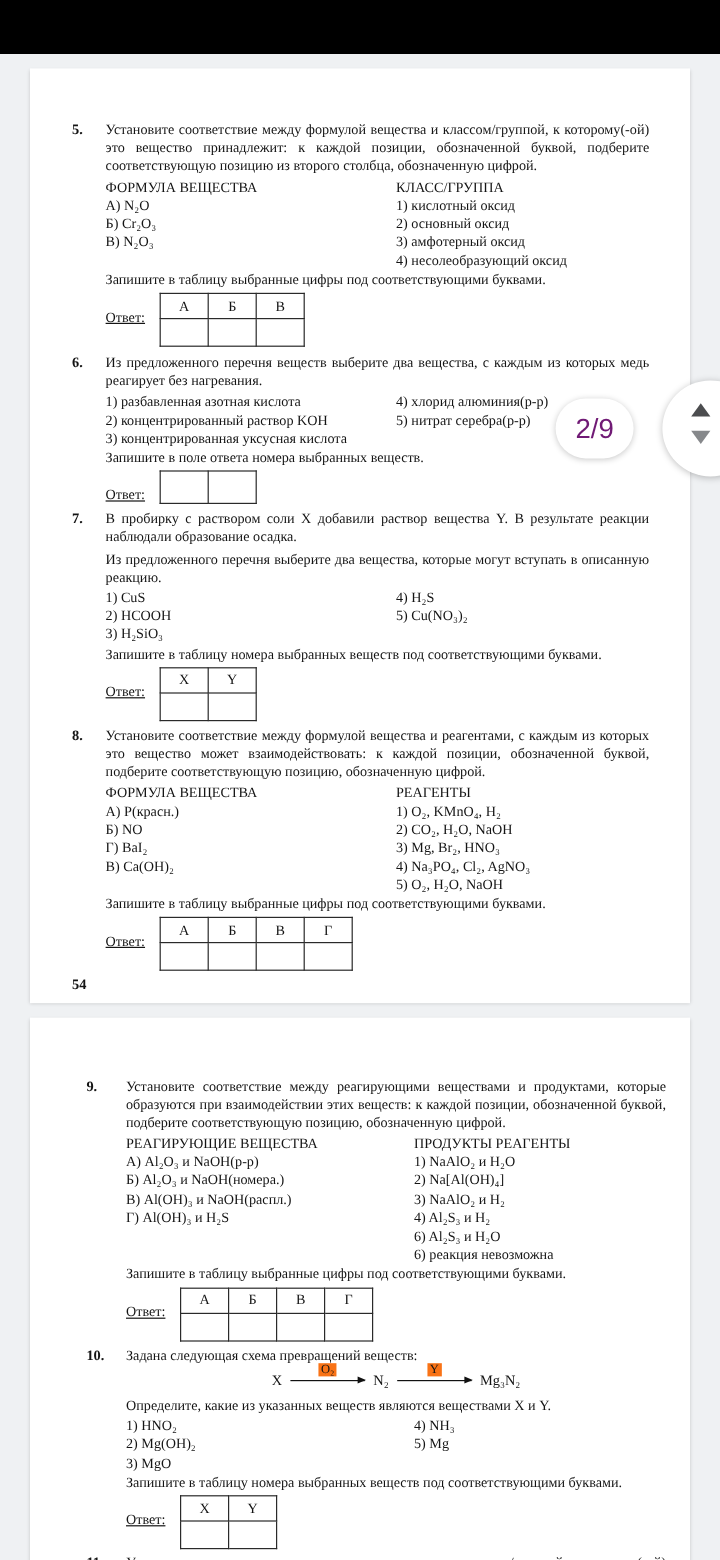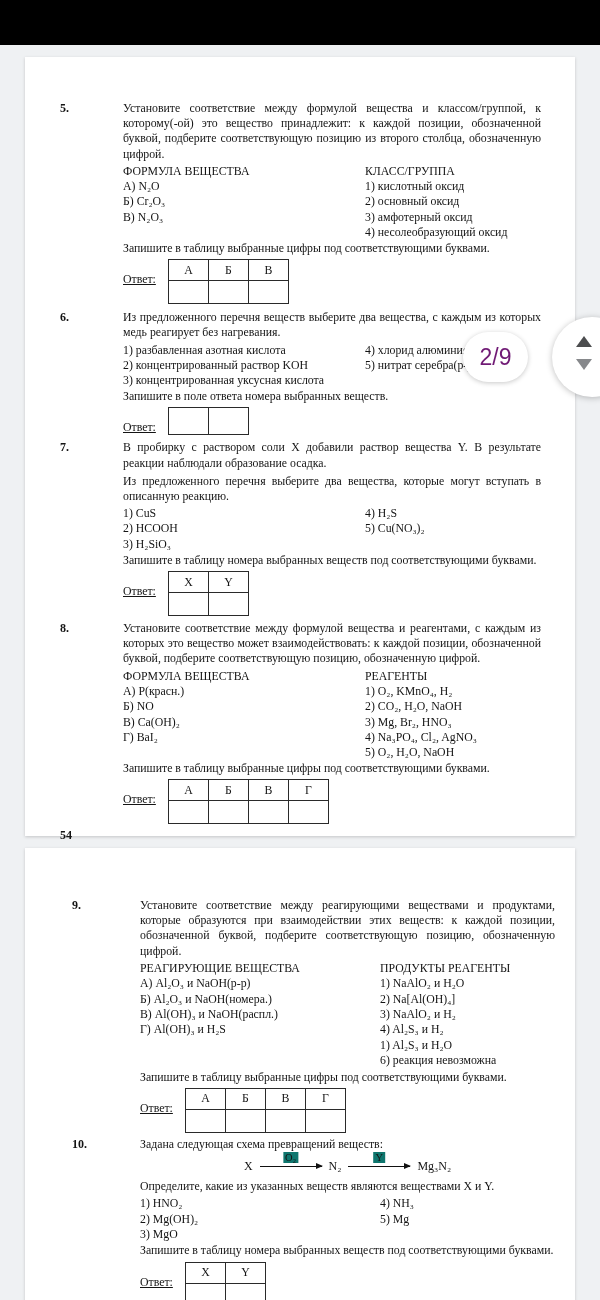--- a/index.html
+++ b/index.html
@@ -16,21 +16,21 @@
   }
   #page1 { top:57px; height:779px; }
   #page2 { top:848px; height:640px; }
   #page1 .page-inner { padding:44px 34px 0 35px; }
   #page2 .page-inner { padding:50px 20px 0 47px; }
 
   .q { display:flex; }
   .q + .q { margin-top:6px; }
   .qnum { flex:none; width:28px; font-weight:bold; font-size:12px; line-height:15.2px; }
   #page2 .qnum { width:33px; }
-  .qbody { flex:1; min-width:0;margin-left:35px; }
+  .qbody { flex:1; min-width:0; }
   .qtext { margin:0; font-size:11.8px; line-height:15.2px; text-align:justify; }
   .qtext + .qtext { margin-top:3px; }
   .cols { display:flex; margin-top:2px; }
   .cleft { flex:none; width:242px; }
   #page2 .cleft { width:240px; }
   .cright { flex:1; min-width:0; }
   .colhead { font-size:11.8px; line-height:15.4px; }
   .opt { font-size:11.8px; line-height:15.2px; white-space:nowrap; }
   #page2 .opt { line-height:15.4px; }
   .instr { margin-top:1px; }
@@ -45,21 +45,21 @@
   .anstbl.nohead td { height:26px; }
   .pagenum { text-align:left; font-weight:bold; font-size:12px; margin-top:4px; }
 
   .scheme { display:flex; justify-content:center; align-items:center; height:24px; margin:2px 0 1px 0; font-size:12px; }
   .scheme .sub { white-space:nowrap; }
   .sarrow { position:relative; width:62px; height:1px; background:#111; margin:0 7px; }
   .sarrow::after {
     content:""; position:absolute; right:-1px; top:-3px; width:0; height:0;
     border-left:7px solid #111; border-top:3.5px solid transparent; border-bottom:3.5px solid transparent;
   }
-  .albl { position:absolute; left:50%; transform:translateX(-50%); top:-14px; font-size:10.5px; background:#0f766e; padding:0 2px; }
+  .albl { position:absolute; left:50%; transform:translateX(-50%); top:-14px; font-size:10.5px; background:#f97316; padding:0 2px; }
 
   .pill {
     position:absolute; left:463px; top:332px; width:65px; height:50px;
     background:#fff; border-radius:26px; box-shadow:0 1px 5px rgba(0,0,0,0.22);
     display:flex; align-items:center; justify-content:center;
     font-family:"Liberation Sans",sans-serif; font-size:23px; color:#701a75;
   }
   .fab {
     position:absolute; left:552px; top:317px; width:80px; height:80px;
     background:#fff; border-radius:50%; box-shadow:0 1px 6px rgba(0,0,0,0.25);
@@ -190,22 +190,22 @@
 
     <div class="q" style="margin-top:5px;">
       <div class="qnum">8.</div>
       <div class="qbody">
         <p class="qtext">Установите соответствие между формулой вещества и реагентами, с каждым из которых это вещество может взаимодействовать: к каждой позиции, обозначенной буквой, подберите соответствующую позицию, обозначенную цифрой.</p>
         <div class="cols">
           <div class="cleft">
             <div class="colhead">ФОРМУЛА ВЕЩЕСТВА</div>
             <div class="opt">А) Р(красн.)</div>
             <div class="opt">Б) NO</div>
+            <div class="opt">Г) BaI₂</div>
             <div class="opt">В) Ca(OH)₂</div>
-            <div class="opt">Г) BaI₂</div>
           </div>
           <div class="cright">
             <div class="colhead">РЕАГЕНТЫ</div>
             <div class="opt">1) O₂, KMnO₄, H₂</div>
             <div class="opt">2) CO₂, H₂O, NaOH</div>
             <div class="opt">3) Mg, Br₂, HNO₃</div>
             <div class="opt">4) Na₃PO₄, Cl₂, AgNO₃</div>
             <div class="opt">5) O₂, H₂O, NaOH</div>
           </div>
         </div>
@@ -250,21 +250,21 @@
             <div class="opt">Б) Al₂O₃ и NaOH(номера.)</div>
             <div class="opt">В) Al(OH)₃ и NaOH(распл.)</div>
             <div class="opt">Г) Al(OH)₃ и H₂S</div>
           </div>
           <div class="cright">
             <div class="colhead">ПРОДУКТЫ РЕАГЕНТЫ</div>
             <div class="opt">1) NaAlO₂ и H₂O</div>
             <div class="opt">2) Na[Al(OH)₄]</div>
             <div class="opt">3) NaAlO₂ и H₂</div>
             <div class="opt">4) Al₂S₃ и H₂</div>
-            <div class="opt">1) Al₂S₃ и H₂O</div>
+            <div class="opt">6) Al₂S₃ и H₂O</div>
             <div class="opt">6) реакция невозможна</div>
           </div>
         </div>
         <p class="qtext instr">Запишите в таблицу выбранные цифры под соответствующими буквами.</p>
         <div class="answer">
           <span class="ans-label">Ответ:</span>
           <table class="anstbl">
               <tbody>
             <tr>
               <td>А</td>

